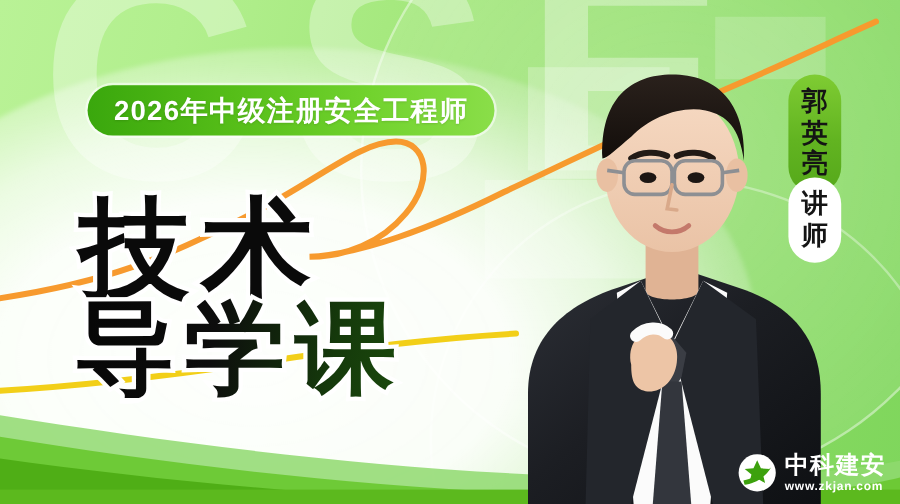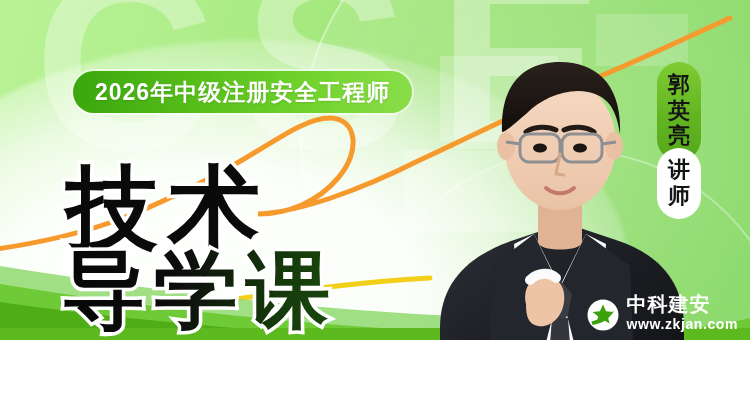--- a/index.html
+++ b/index.html
@@ -3,21 +3,21 @@
 <meta charset="utf-8">
 <style>
   html, body {
     margin: 0;
     padding: 0;
     background: #ffffff;
   }
   #poster {
     position: relative;
     width: 750px;
-    height: 340px;
+    height: 420px;
     overflow: hidden;
     font-family: "Liberation Sans", "DejaVu Sans", sans-serif;
     user-select: none;
   }
 
   
   .bg-base {
     position: absolute;
     inset: 0;
     background: linear-gradient(105deg,
@@ -218,42 +218,42 @@
     color: #141414;
     line-height: 1.16;
   }
 
   
   .logo {
     position: absolute;
     right: 12px;
     bottom: 9px;
     display: flex;
-    align-items: flex-end;
+    align-items: flex-start;
     gap: 7px;
     z-index: 9;
   }
   .logo-mark {
     width: 32px;
     height: 32px;
     flex: 0 0 32px;
   }
   .logo-text {
     display: flex;
     flex-direction: column;
     line-height: 1;
   }
   .logo-cn {
     font-size: 20px;
     font-weight: 700;
     color: #ffffff;
     letter-spacing: 1px;
   }
   .logo-url {
-    font-size: 14px;
+    font-size: 10px;
     font-weight: 700;
     color: #ffffff;
     letter-spacing: 0.6px;
     margin-top: 3px;
   }
 </style>
 </head>
 <body>
 
 <div id="poster">

